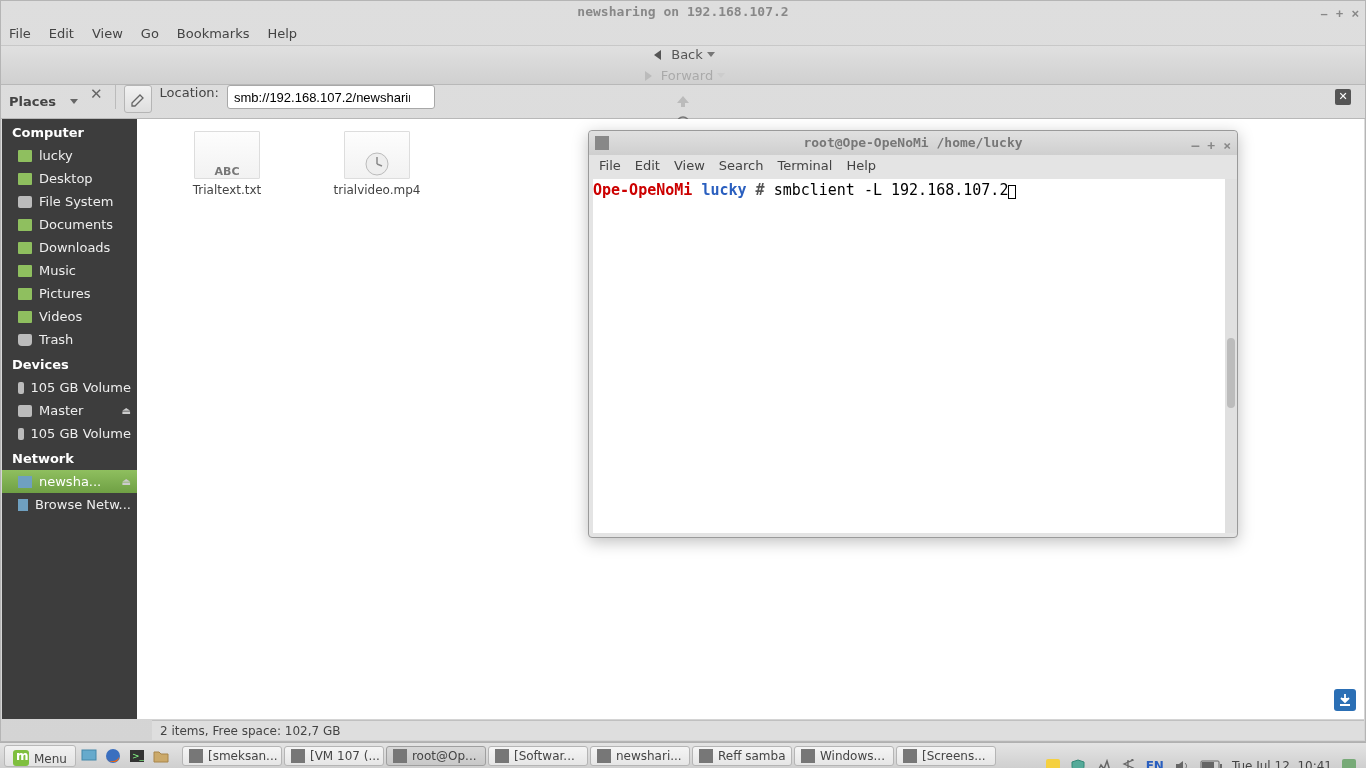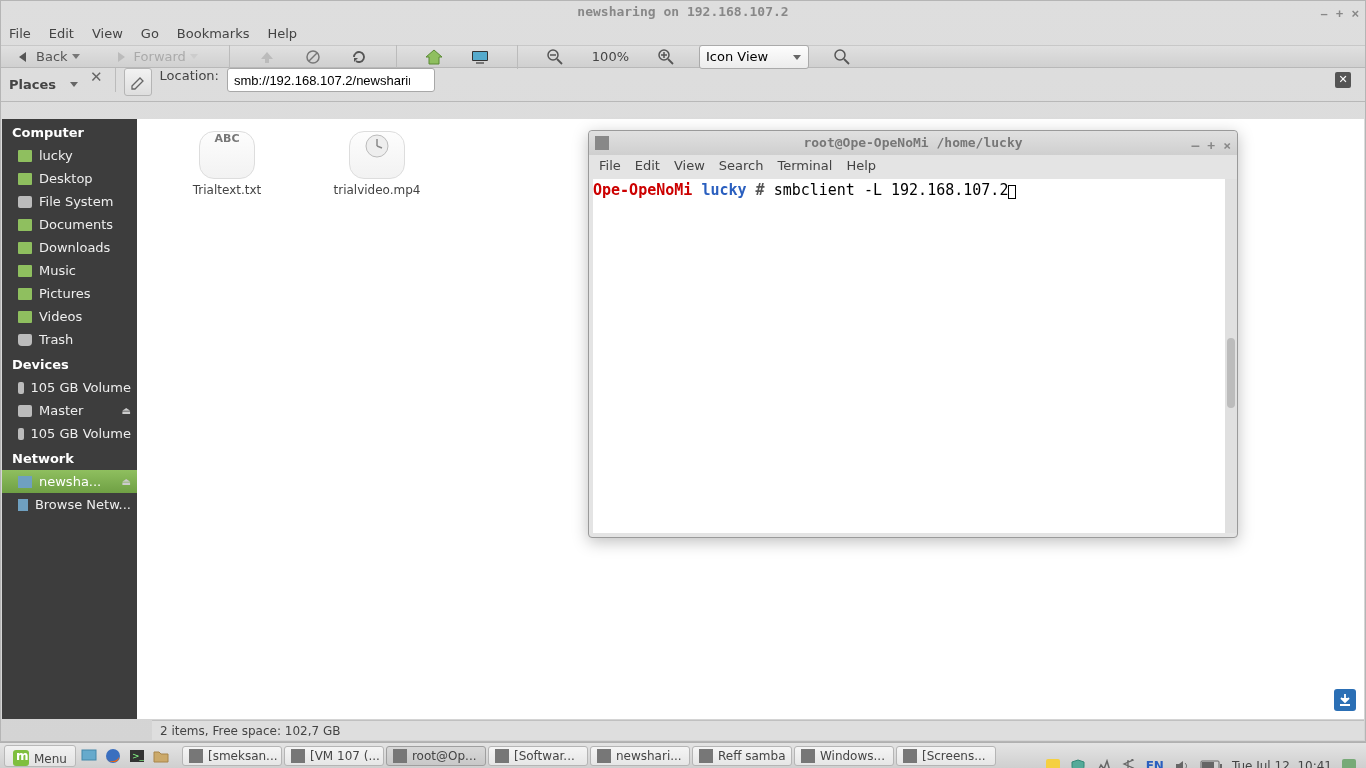--- a/index.html
+++ b/index.html
@@ -4,21 +4,21 @@
 <style>
   * { box-sizing: border-box; }
   html,body { margin:0; padding:0; width:1366px; height:768px; overflow:hidden; font-family: "DejaVu Sans","Liberation Sans",sans-serif; font-size:13px; background:#d6d6d6; }
   
   .fm-window { position:absolute; left:0; top:0; right:0; bottom:26px; background:linear-gradient(#dedede,#d4d4d4); border:1px solid #b5b5b5; }
   .fm-titlebar { height:22px; line-height:22px; text-align:center; font-family:monospace; font-weight:bold; color:#888; font-size:13px; position:relative;}
   .fm-titlebar .winbtns { position:absolute; right:6px; top:2px; display:flex; gap:8px; font-family:sans-serif; color:#888;}
   .fm-titlebar .winbtns span{ cursor:pointer; }
   .fm-menubar { height:22px; padding:0 8px; display:flex; gap:18px; color:#444;}
   .fm-menubar span{ cursor:pointer; line-height:22px;}
-  .fm-toolbar { height:23px; border-top:1px solid #c8c8c8; border-bottom:1px solid #b8b8b8; display:flex; align-items:center; padding:0 8px; gap:20px; background:linear-gradient(#e0e0e0,#d0d0d0);}
+  .fm-toolbar { height:40px; border-top:1px solid #c8c8c8; border-bottom:1px solid #b8b8b8; display:flex; align-items:center; padding:0 8px; gap:4px; background:linear-gradient(#e0e0e0,#d0d0d0);flex-direction:column;}
   .tbtn { display:flex; align-items:center; gap:4px; height:28px; padding:0 6px; border:1px solid transparent; border-radius:3px; color:#555; }
   .tbtn.disabled { color:#aaa; }
   .tbtn svg,.ticon svg{ display:block;}
   .sep{ width:1px; height:24px; background:#bbb; margin:0 4px;}
   .ticon{ width:26px; height:26px; display:flex;align-items:center;justify-content:center;border:1px solid transparent;border-radius:3px;}
   .zoomlbl{ color:#444; padding:0 4px;}
   .view-select{ width:110px; height:24px; border:1px solid #aaa; background:linear-gradient(#fdfdfd,#ececec); border-radius:3px; padding:2px 22px 2px 6px; position:relative; line-height:18px;}
   .view-select::after{content:""; position:absolute; right:7px; top:9px; border-left:4px solid transparent;border-right:4px solid transparent;border-top:5px solid #666;}
   
   .fm-locrow { height:34px; display:flex; padding:0 8px; gap:8px; border-bottom:1px solid #b8b8b8;}
@@ -38,21 +38,21 @@
   .sidebar .item{ display:flex; align-items:center; gap:7px; padding:4px 6px 4px 16px; cursor:pointer; white-space:nowrap; overflow:hidden;}
   .sidebar .item .eject{ margin-left:auto; font-size:10px; color:#ccc;}
   .sidebar .item.active{ background:linear-gradient(#8fbf5f,#6fa044); color:#fff;}
   .sidebar .ficon{ width:14px; height:12px; display:inline-block;}
   .ic-folder{ background:#8fbf5f; border-radius:1px;}
   .ic-disk{ background:#bbb; border-radius:2px;}
   .ic-trash{ background:#bbb; border-radius:2px 2px 4px 4px;}
   .ic-net{ background:#6fa0c0;}
   .iconview{ flex:1; background:#fff; position:relative; overflow:auto;}
   .file{ position:absolute; width:100px; text-align:center; font-size:12px; color:#444; cursor:pointer;}
-  .file .fthumb{ width:56px;height:48px;margin:0 auto 4px;border:1px solid #ddd;border-radius:15px;display:flex;align-items:flex-start;justify-content:center;font-size:11px;font-weight:bold;color:#777;background:linear-gradient(#fdfdfd,#f2f2f2);}
+  .file .fthumb{ width:66px;height:48px;margin:0 auto 4px;border:1px solid #ddd;border-radius:1px;display:flex;align-items:flex-end;justify-content:center;font-size:11px;font-weight:bold;color:#777;background:linear-gradient(#fdfdfd,#f2f2f2);}
   .dl-arrow{ position:absolute; right:8px; bottom:8px; width:22px;height:22px; background:#2b6fb5; border-radius:3px; display:flex;align-items:center;justify-content:center;}
   .dl-arrow svg path{fill:#fff;}
   .fm-status{ position:absolute; left:151px; right:1px; bottom:1px; height:20px; line-height:20px; padding:0 8px; font-size:12px; color:#444; background:#dedede; border-top:1px solid #c0c0c0;}
   
   .term-window{ position:absolute; left:588px; top:130px; width:650px; height:408px; background:#e4e4e4; border:1px solid #9a9a9a; border-radius:4px; box-shadow:0 4px 16px rgba(0,0,0,.25);}
   .term-title{ height:24px; background:linear-gradient(#e0e0e0,#cfcfcf); text-align:center; font-family:monospace; font-weight:bold; color:#777; line-height:24px; font-size:13px; border-radius:4px 4px 0 0; position:relative;}
   .term-title .lefticon{position:absolute;left:6px;top:5px;width:14px;height:14px;background:#888;}
   .term-title .winbtns{position:absolute; right:6px; top:3px; display:flex; gap:8px; color:#888;}
   .term-title .winbtns span{cursor:pointer;}
   .term-menu{ height:22px; display:flex; gap:14px; padding:0 10px; color:#444;}

